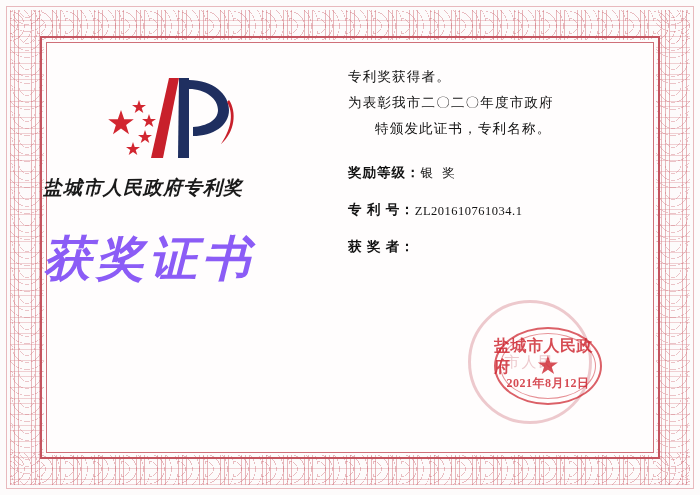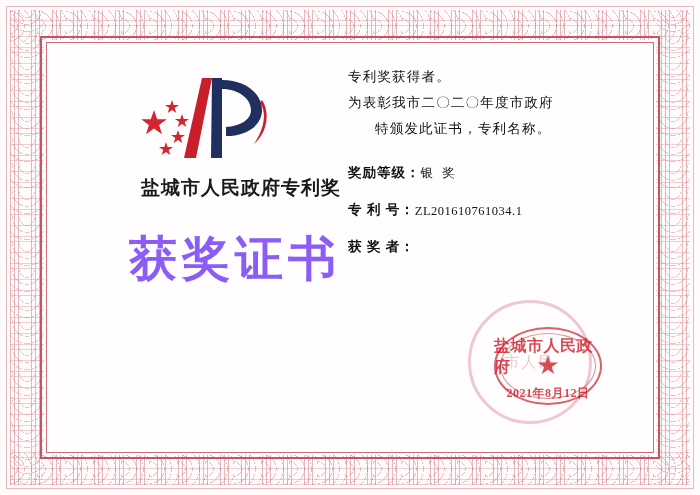--- a/index.html
+++ b/index.html
@@ -97,24 +97,25 @@
   .panel {
     position: absolute;
     left: 48px; top: 44px;
     width: 604px; height: 407px;
     background: #fffdfd;
   }
 
   
   .left-block {
     position: absolute;
-    left: 76px;
+    left: 43px;
     top: 70px;
     width: 265px;
-    text-align: right;
+    text-align: left;
+    font-style: italic;
   }
   .logo {
     position: relative;
     width: 150px;
     height: 95px;
     margin: 0 auto;
   }
   .org-name {
     margin-top: 10px;
     font-size: 19px;
@@ -221,21 +222,21 @@
     position: absolute;
     top: 9px;
     left: 0; right: 0;
     font-size: 16px;
     font-weight: bold;
     color: rgba(205,35,45,0.82);
     letter-spacing: 0.5px;
   }
   .seal-text-bottom {
     position: absolute;
-    bottom: 3px;
+    bottom: 13px;
     left: 0; right: 0;
     text-align: center;
     font-size: 12px;
     font-weight: bold;
     color: rgba(205,35,45,0.82);
     letter-spacing: 0.5px;
   }
   .circ-text {
     position: absolute;
     inset: 0;

